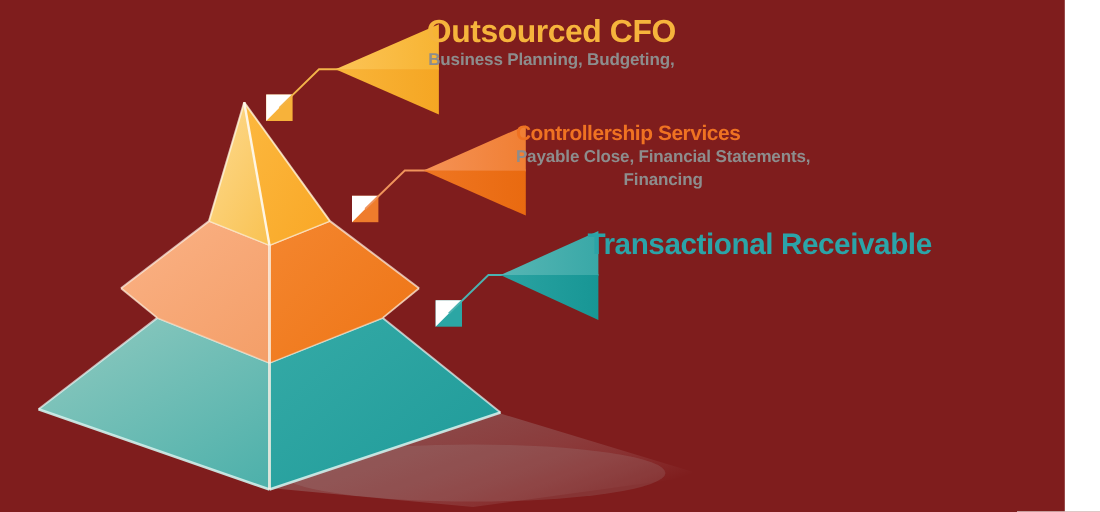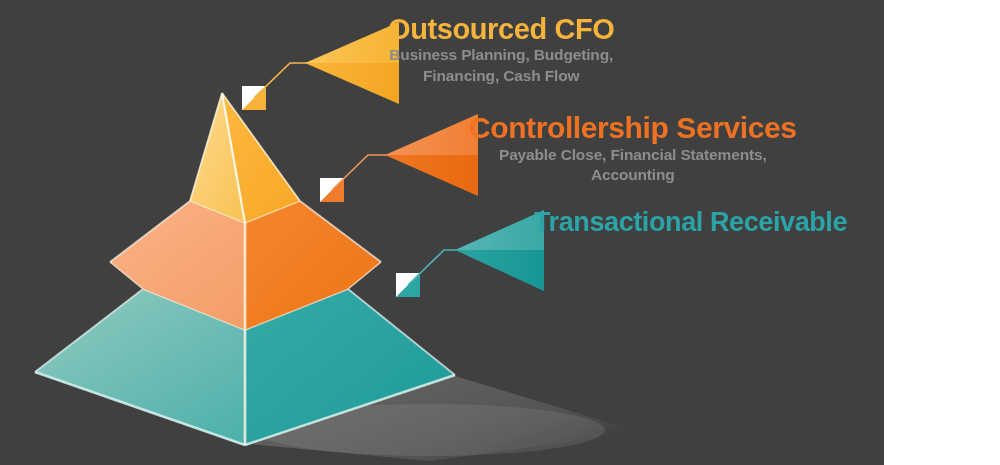--- a/index.html
+++ b/index.html
@@ -9,23 +9,23 @@
     background: #ffffff;
   }
   body {
     font-family: "Liberation Sans", sans-serif;
     width: 1000px;
     height: 465px;
     overflow: hidden;
   }
   #stage {
     position: relative;
-    width: 884px;
+    width: 968px;
     height: 465px;
-    background: #404040;
+    background: #7f1d1d;
   }
   #pyramid-svg {
     position: absolute;
     left: 0;
     top: 0;
     width: 1000px;
     height: 465px;
   }
   .callout {
     position: absolute;
@@ -44,21 +44,21 @@
     line-height: 1.33;
     letter-spacing: -0.15px;
     margin: 0;
   }
   .callout-desc span { display: block; text-align: center; }
 
   #callout-cfo { left: 388px; top: 14px; }
   #callout-cfo .callout-title { font-size: 29px; color: #f6b43c; }
 
   #callout-controllership { left: 469px; top: 112px; }
-  #callout-controllership .callout-title { font-size: 30px; color: #ef7222; }
+  #callout-controllership .callout-title { font-size: 19px; color: #ef7222; }
 
   #callout-transactional { left: 534px; top: 208px; }
   #callout-transactional .callout-title { font-size: 27px; color: #2ba4a8; }
 </style>
 </head>
 <body>
 
 <div id="stage">
 
   <svg id="pyramid-svg" viewBox="0 0 1000 465">
@@ -189,29 +189,28 @@
       <polyline points="408,285 444,250 544,250" fill="none" stroke="#4bb3b1" stroke-width="1.7"></polyline>
       <polygon points="455,250 544,210 544,250" fill="url(#gradFlagBotA)"></polygon>
       <polygon points="455,250 544,250 544,291" fill="url(#gradFlagBotB)"></polygon>
     </g>
   </svg>
 
   <div class="callout" id="callout-cfo">
     <p class="callout-title">Outsourced CFO</p>
     <p class="callout-desc">
       <span>Business Planning, Budgeting,</span>
-      <span>Financing, Cash Flow</span>
     </p>
   </div>
 
   <div class="callout" id="callout-controllership">
     <p class="callout-title">Controllership Services</p>
     <p class="callout-desc">
       <span>Payable Close, Financial Statements,</span>
-      <span>Accounting</span>
+      <span>Financing</span>
     </p>
   </div>
 
   <div class="callout" id="callout-transactional">
     <p class="callout-title">Transactional Receivable</p>
   </div>
 
 </div>
 
 </body></html>

